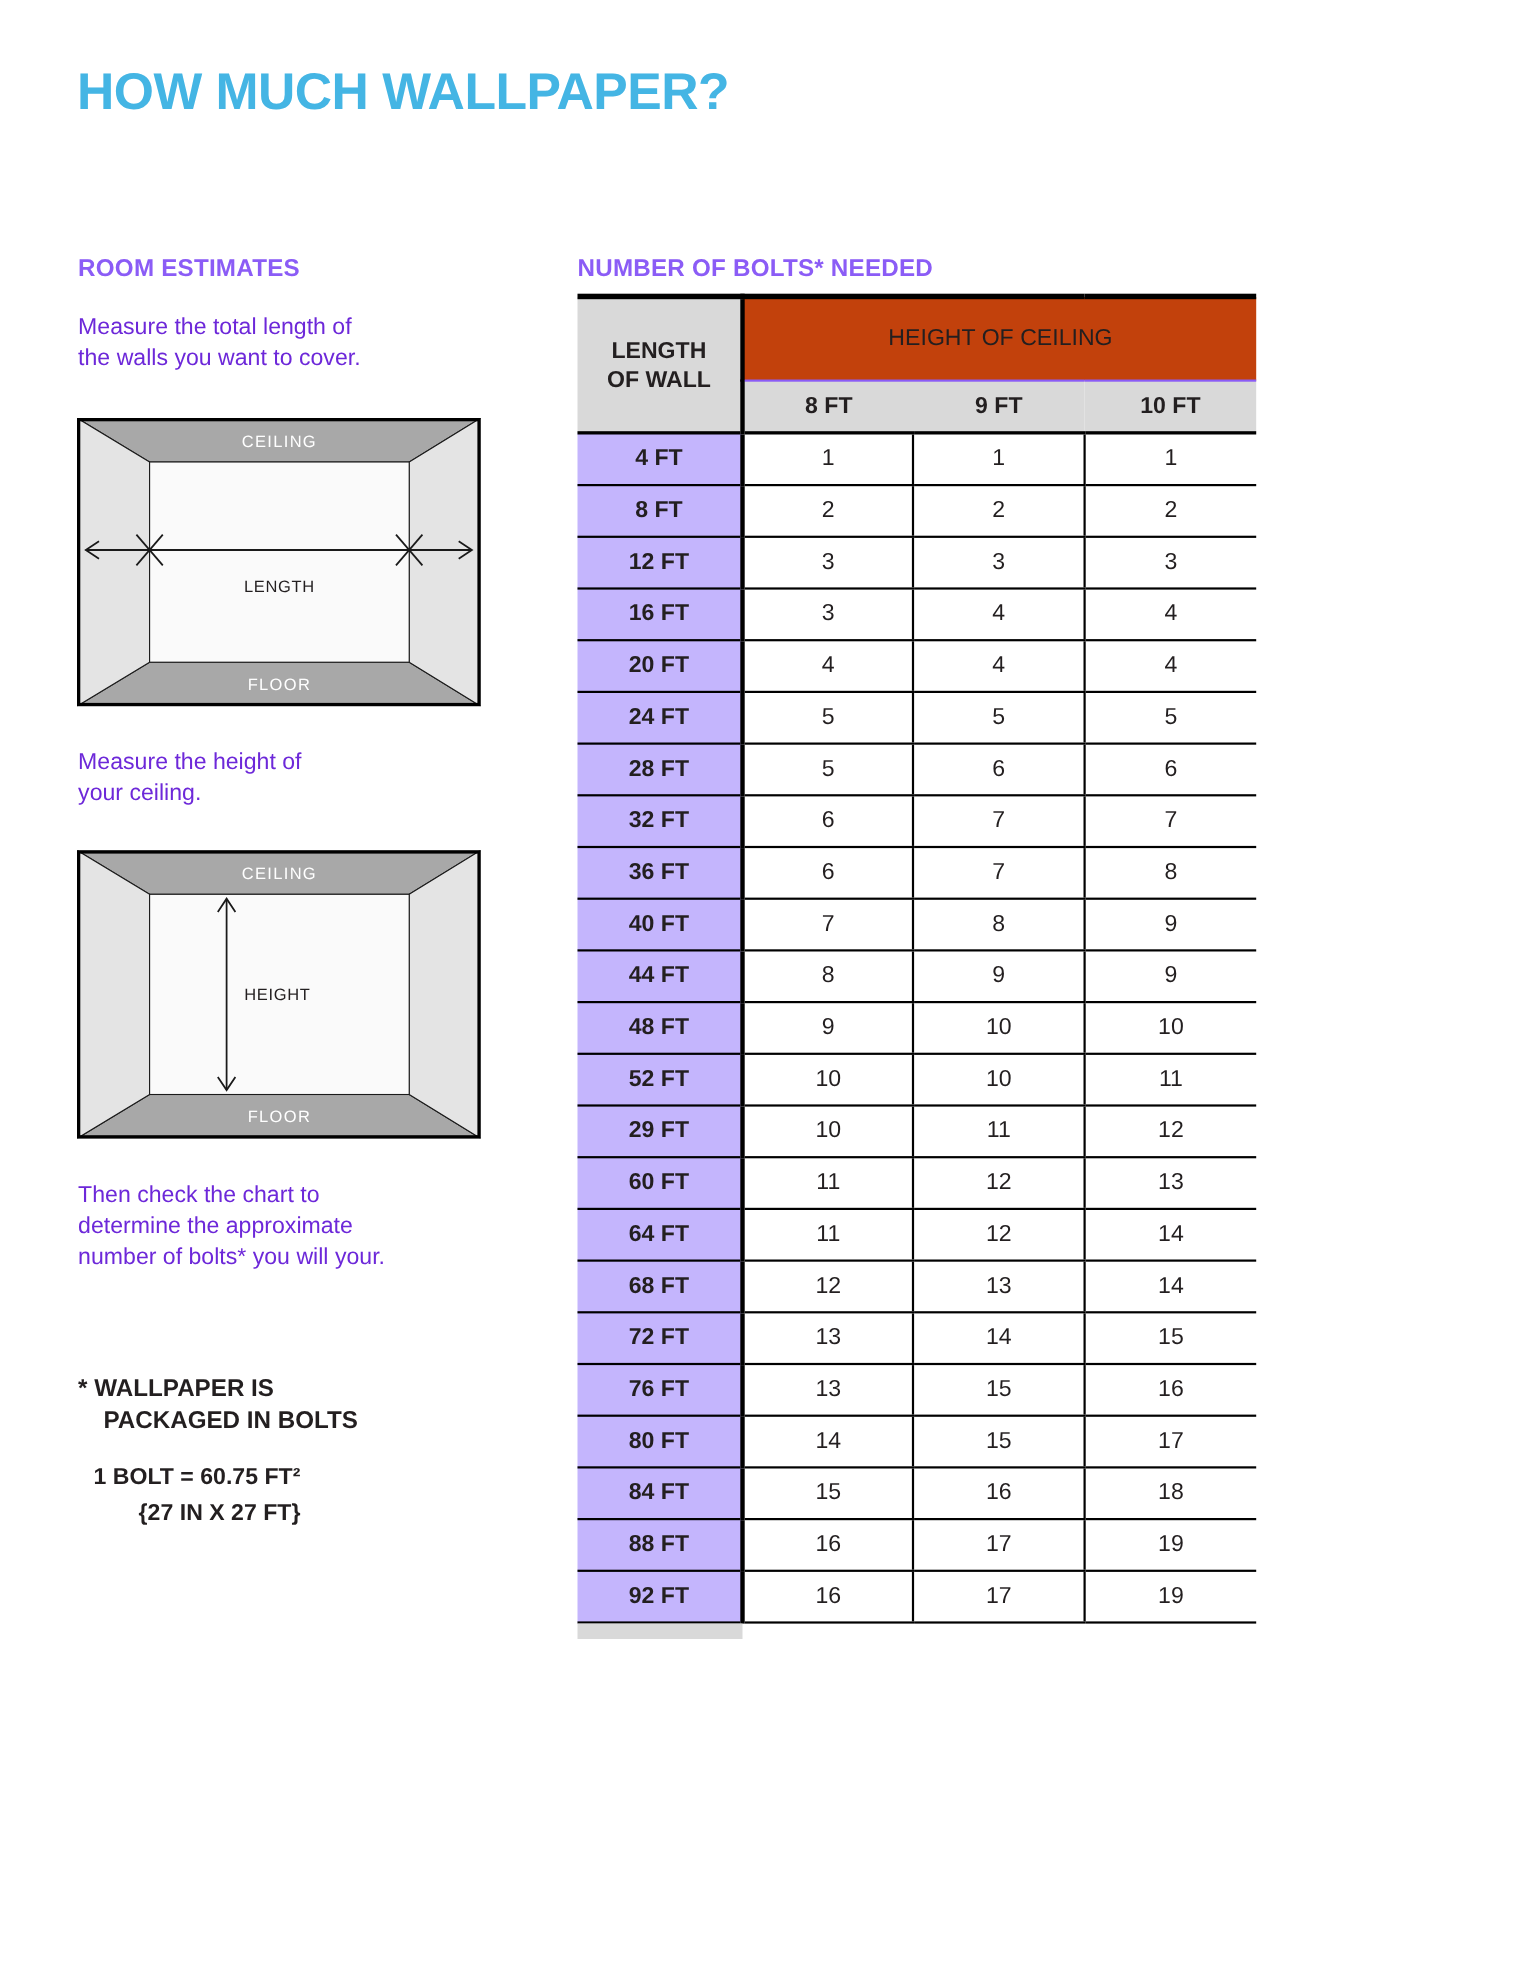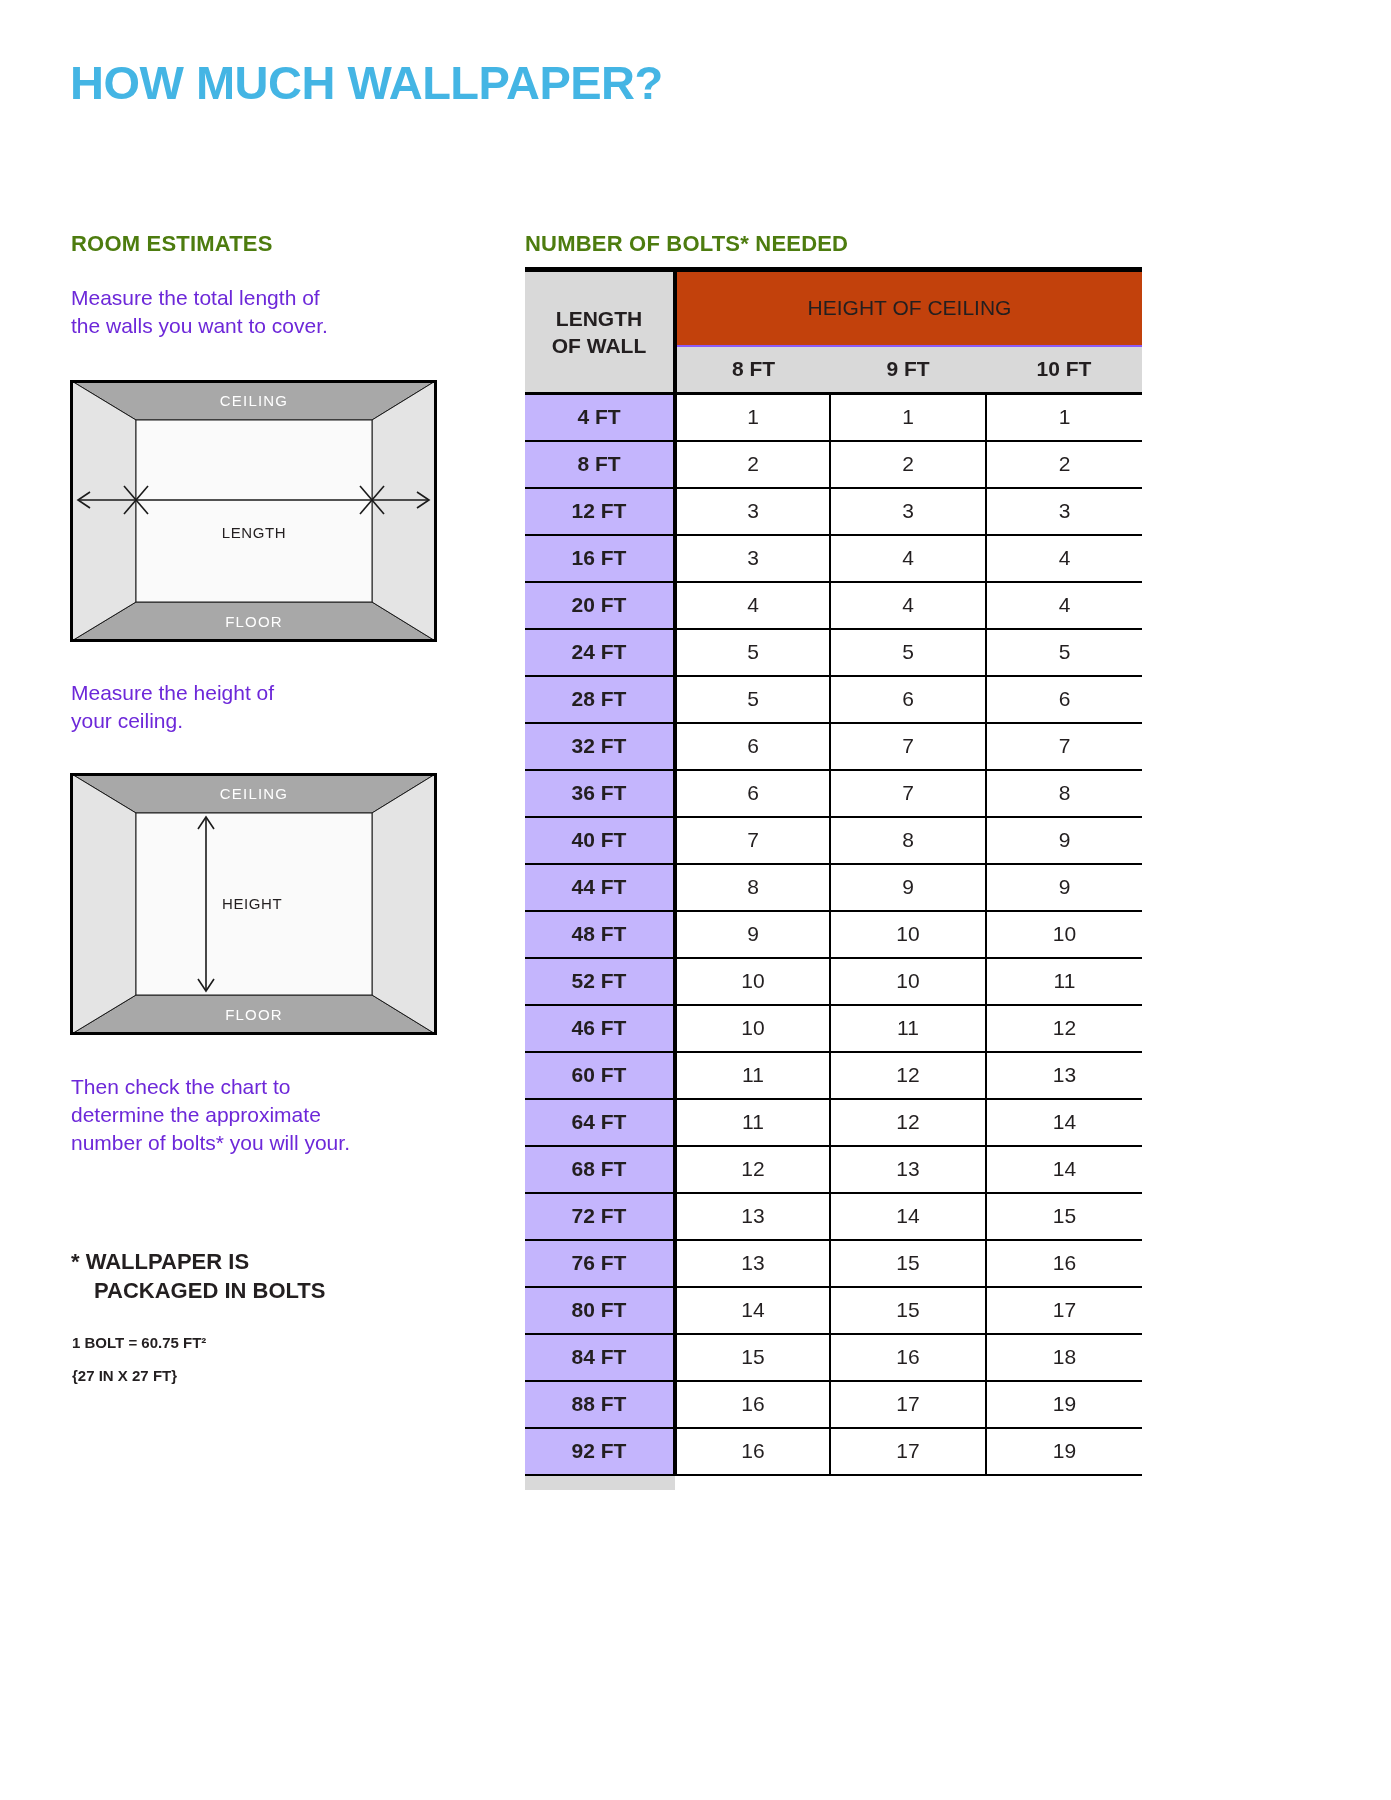--- a/index.html
+++ b/index.html
@@ -20,21 +20,21 @@
     left: 70px;
     top: 55px;
     font-size: 47px;
     font-weight: bold;
     color: #44b5e4;
     letter-spacing: -0.5px;
   }
   .section-heading {
     font-size: 22px;
     font-weight: bold;
-    color: #4d7c0f;
+    color: #8b5cf6;
     letter-spacing: 0.2px;
   }
   .left-heading { position: absolute; left: 71px; top: 231px; }
   .para {
     position: absolute;
     left: 71px;
     font-size: 21px;
     line-height: 28px;
     white-space: pre-line;
     color: #6d28d9;
@@ -58,25 +58,26 @@
     position: absolute;
     left: 71px;
     top: 1247px;
     font-size: 22px;
     font-weight: bold;
     line-height: 29px;
   }
   .footnote .indent { padding-left: 23px; }
   .bolt-info {
     position: absolute;
-    left: 72px;
+    left: 85px;
     top: 1326px;
-    font-size: 15px;
+    font-size: 21px;
     font-weight: bold;
     line-height: 33px;
+    text-align: right;
   }
   .table-heading {
     position: absolute;
     left: 525px;
     top: 231px;
     width: 617px;
   }
   .table-wrap {
     position: absolute;
     left: 525px;
@@ -303,21 +304,21 @@
             <td>10</td>
             <td>10</td>
           </tr>
           <tr>
             <th>52 FT</th>
             <td>10</td>
             <td>10</td>
             <td>11</td>
           </tr>
           <tr>
-            <th>46 FT</th>
+            <th>29 FT</th>
             <td>10</td>
             <td>11</td>
             <td>12</td>
           </tr>
           <tr>
             <th>60 FT</th>
             <td>11</td>
             <td>12</td>
             <td>13</td>
           </tr>

